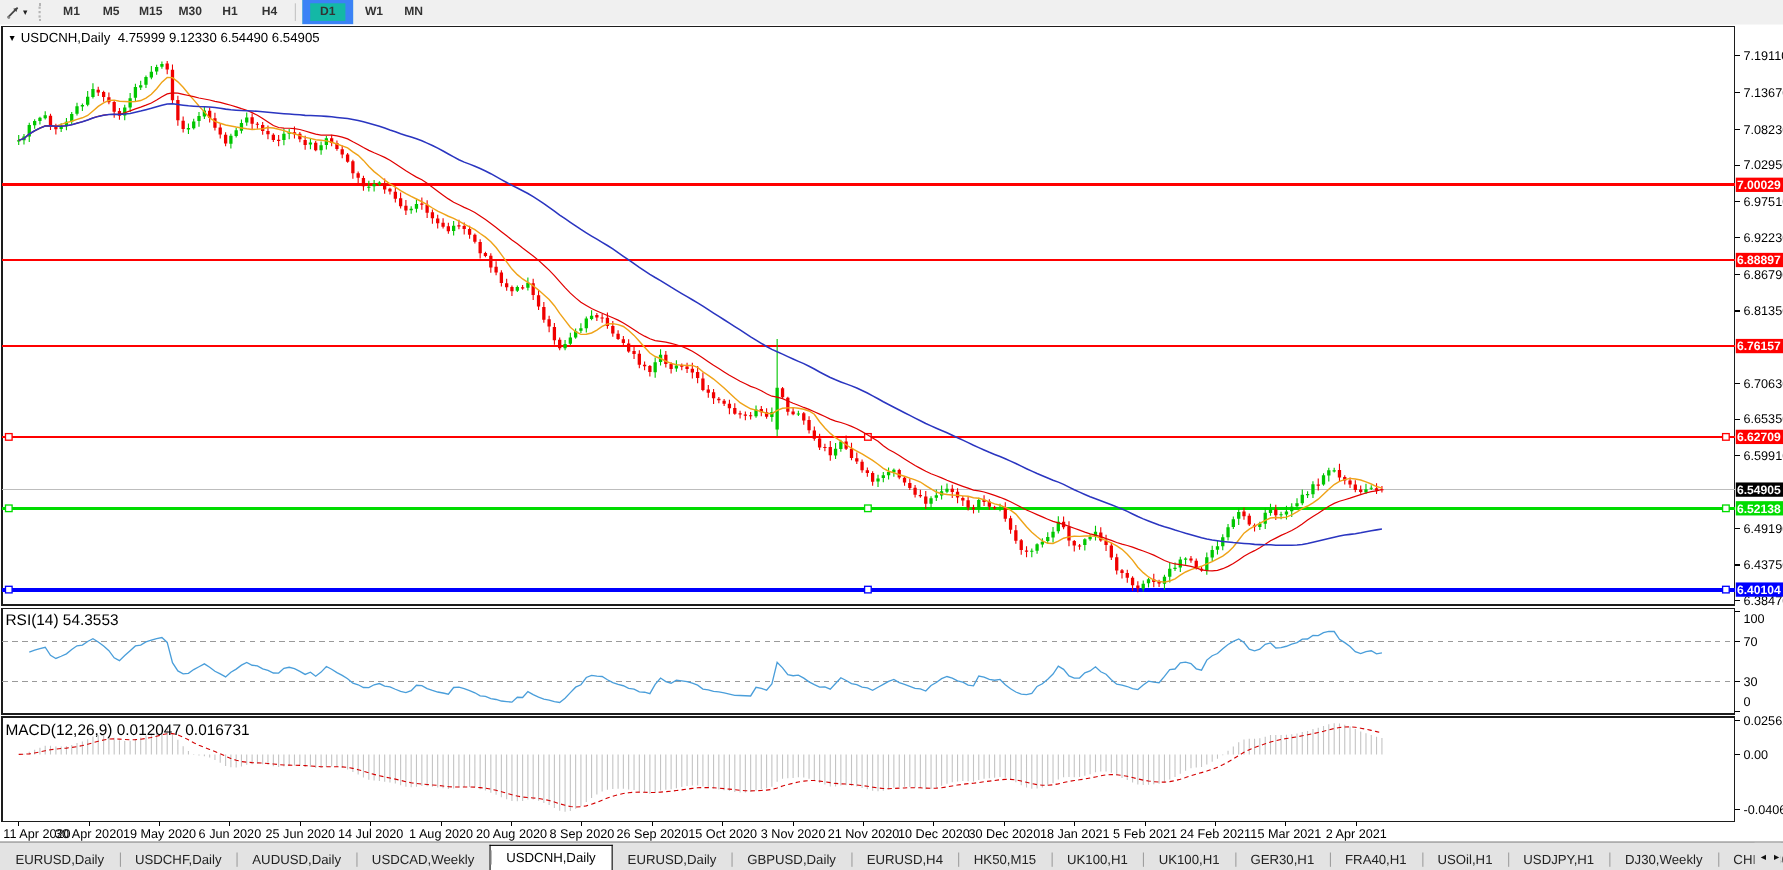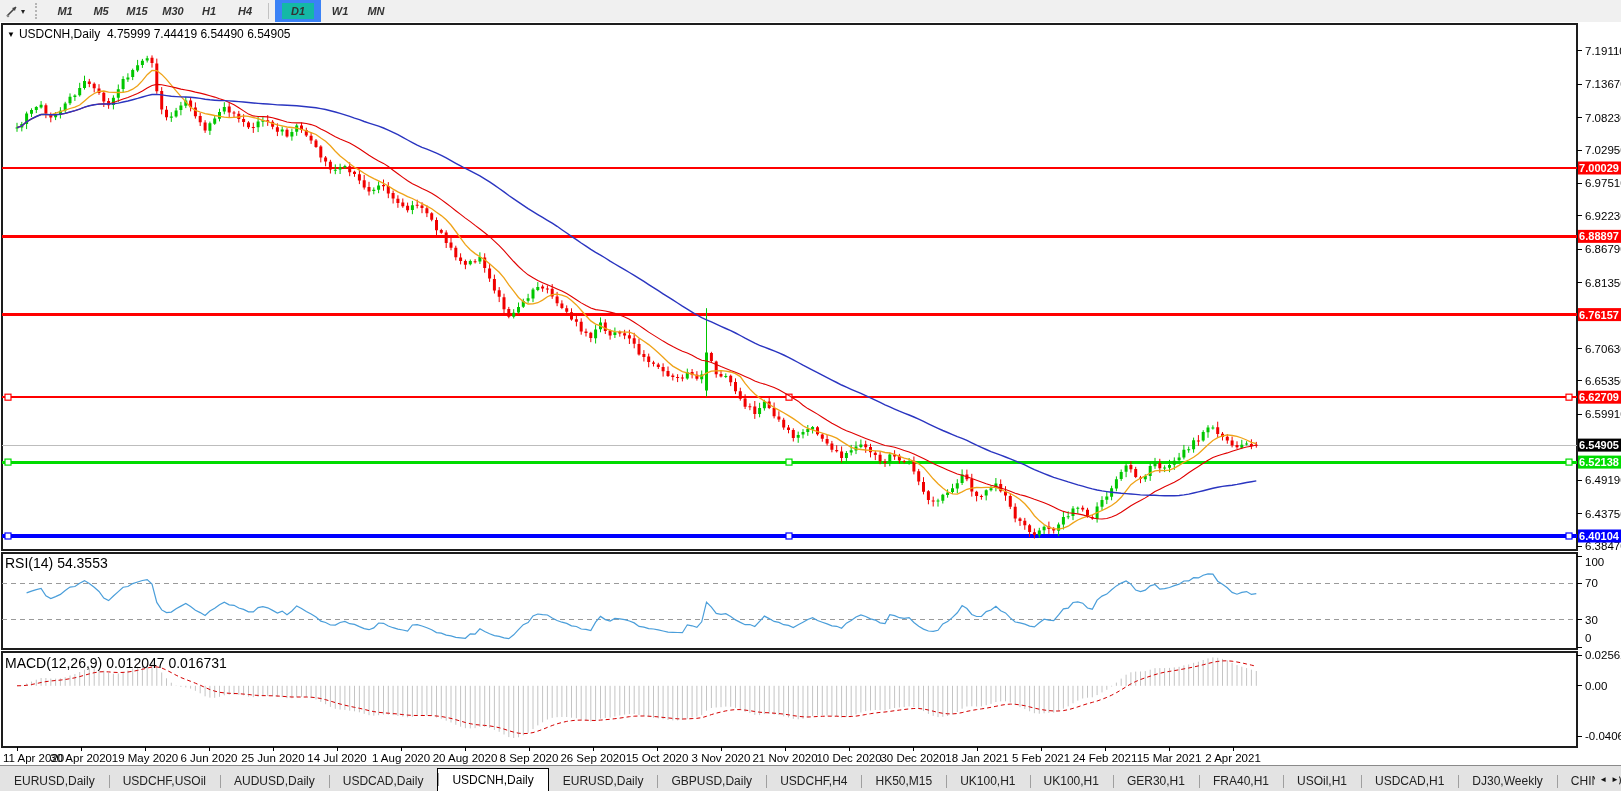--- a/index.html
+++ b/index.html
@@ -4,21 +4,21 @@
 <style>
   html,body{margin:0;padding:0;background:#fff;width:1621px;height:791px;overflow:hidden;
     font-family:"Liberation Sans", sans-serif;-webkit-font-smoothing:none;}
   
   .toolbar{position:absolute;left:0;top:0;width:1621px;height:22px;background:#f0f0f0;
     border-bottom:1px solid #cfcfcf;display:flex;align-items:center;}
   .tool-icon-group{display:flex;align-items:center;margin-left:3px;padding:1px 2px;}
   .caret{font-size:8px;color:#222;margin-left:2px;}
   .gripper{width:4px;height:16px;margin:0 6px 0 8px;border-left:2px dotted #b5b5b5;}
   .tf-btn{min-width:26px;text-align:center;font-size:11px;font-weight:bold;color:#333;
-    padding:2px 3px;margin:0 1px;border:1px solid transparent;cursor:default;font-style:italic;}
+    padding:2px 3px;margin:0 1px;border:1px solid transparent;cursor:default;}
   .tf-btn.active{background:#14b8a6;border:7px solid #3b82f6;}
   .tb-sep{width:1px;height:16px;background:#c2c2c2;margin:0 5px;}
   
   .chart-area{position:absolute;left:0;top:22px;width:1621px;height:743px;background:#fff;}
   .chart-title{position:absolute;left:7px;top:5px;font-size:12px;color:#000;white-space:nowrap;}
   .chart-title .tri{font-size:8px;vertical-align:1px;margin-right:4px;}
   .ind-label{position:absolute;left:5px;font-size:14px;color:#000;white-space:nowrap;}
   #rsi-label{top:533px;}
   #macd-label{top:633px;text-align:right;}
   
@@ -216,50 +216,50 @@
         <line x1="1169" y1="725" x2="1169" y2="729" stroke="#000" stroke-width="1" shape-rendering="crispEdges"></line>
         <text x="1169" y="740" font-size="11.5" fill="#000" text-anchor="middle">15 Mar 2021</text>
         <line x1="1233" y1="725" x2="1233" y2="729" stroke="#000" stroke-width="1" shape-rendering="crispEdges"></line>
         <text x="1233" y="740" font-size="11.5" fill="#000" text-anchor="middle">2 Apr 2021</text>
       </g>
     </svg>
 
   <div class="chart-title">
     <span class="tri">▼</span><span>USDCNH,Daily</span>&nbsp;
     <span>4.75999</span>
-    <span>7.44419</span>
+    <span>9.12330</span>
     <span>6.54490</span>
     <span>6.54905</span>
   </div>
 
   <div class="ind-label" id="rsi-label">
     <span>RSI(14)</span>&nbsp;<span>54.3553</span>
   </div>
   <div class="ind-label" id="macd-label">
     <span>MACD(12,26,9)</span>&nbsp;<span>0.012047 0.016731</span>
   </div>
 </div>
 
 <div class="tabbar">
   <div id="tab-list" style="display:flex;align-items:flex-end;">
       <div class="tab">EURUSD,Daily</div>
-      <div class="tab">USDCHF,USOil</div>
+      <div class="tab">USDCHF,Daily</div>
       <div class="tab">AUDUSD,Daily</div>
-      <div class="tab">USDCAD,Daily</div>
+      <div class="tab">USDCAD,Weekly</div>
       <div class="tab active">USDCNH,Daily</div>
       <div class="tab">EURUSD,Daily</div>
       <div class="tab">GBPUSD,Daily</div>
-      <div class="tab">USDCHF,H4</div>
+      <div class="tab">EURUSD,H4</div>
       <div class="tab">HK50,M15</div>
       <div class="tab">UK100,H1</div>
       <div class="tab">UK100,H1</div>
       <div class="tab">GER30,H1</div>
       <div class="tab">FRA40,H1</div>
       <div class="tab">USOil,H1</div>
-      <div class="tab">USDCAD,H1</div>
+      <div class="tab">USDJPY,H1</div>
       <div class="tab">DJ30,Weekly</div>
       <div class="tab">CHINA300,H1</div>
     </div>
   <div class="tab-arrows">
     <span class="tab-arrow">◄</span>
     <span class="tab-arrow">►</span>
   </div>
 </div>
 
 </body></html>

